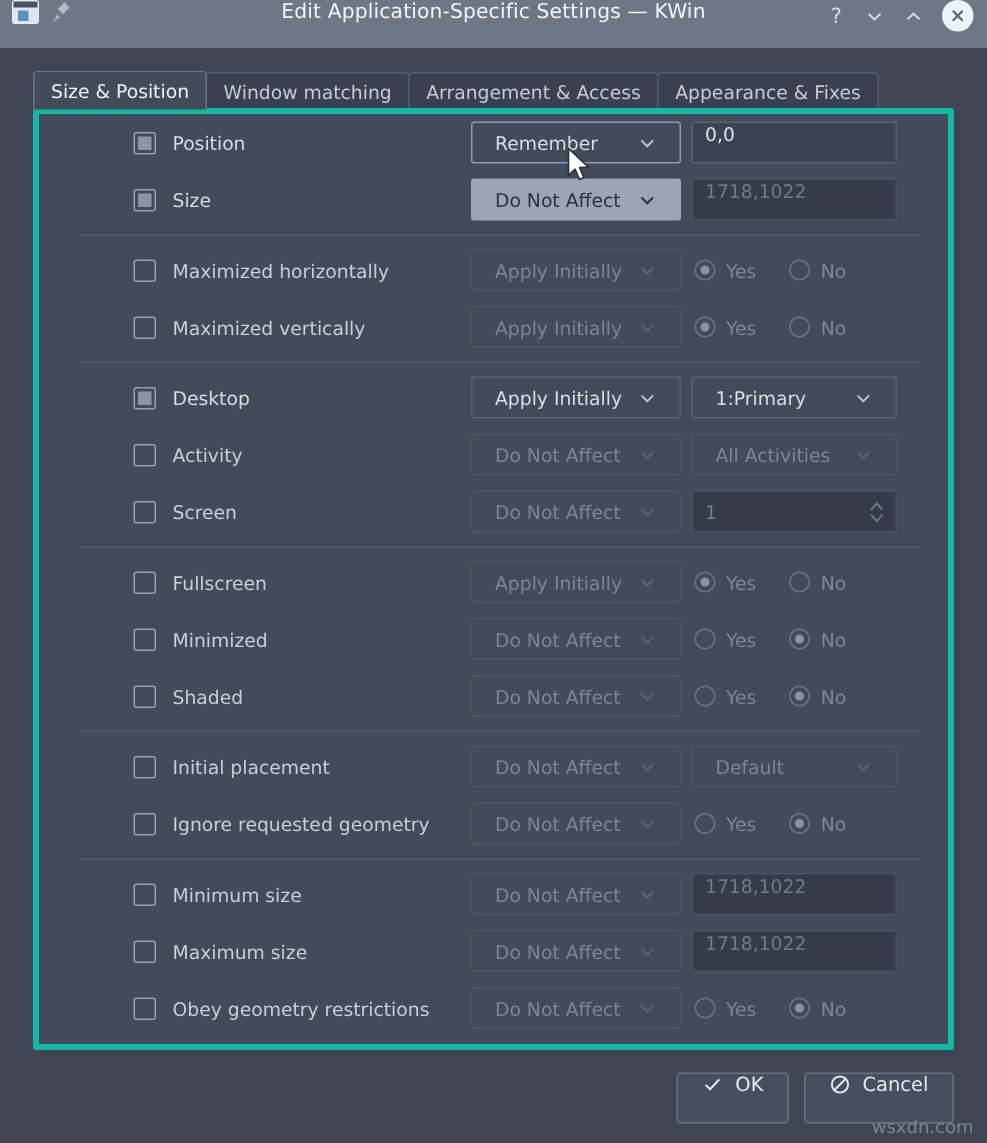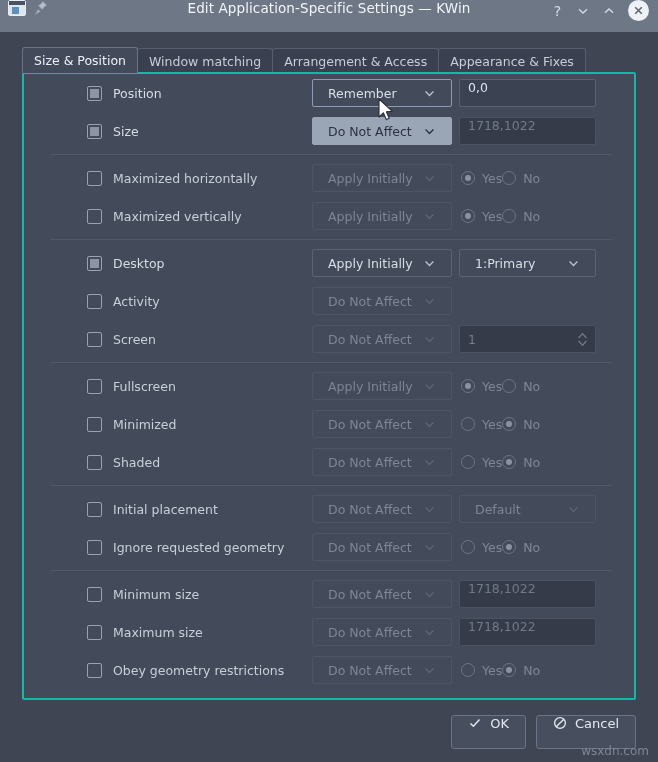--- a/index.html
+++ b/index.html
@@ -57,21 +57,21 @@
     margin-right: -1px;
   }
   .tab.active {
     background: #434a59; color: #eef1f6; border-color: #6a7283;
     height: 26px; z-index: 3; position: relative;
   }
 
   
   .panel {
     position: absolute; left: 22px; top: 72px; width: 614px; height: 628px;
-    border: 2px solid #14b8a6; border-radius: 2px; background: #434a59;
+    border: 4px solid #14b8a6; border-radius: 2px; background: #434a59;
   }
 
   .rows { position: absolute; left: 0; top: 0; width: 614px; }
 
   .row {
     height: 38px; display: flex; align-items: center;
     padding-left: 63px;
   }
   .grp-sep { height: 1px; background: #515969; margin: 4px 26px 4px 26px; }
 
@@ -119,21 +119,21 @@
   
   .spin {
     width: 137px; height: 28px; border: 1px solid #4b5262; border-radius: 2px;
     background: #353b49; display: flex; align-items: center; padding: 0 6px 0 8px;
     font-size: 12.5px; color: #747d8d;
   }
   .spin .sv { flex: 1; }
   .spin .arrows { display: flex; flex-direction: column; gap: 0px; opacity: .7; }
 
   
-  .radios { position: absolute; left: 437px; display: flex; align-items: center; }
+  .radios { position: absolute; left: 437px; display: flex; align-items: center; gap: 22px; }
   .radio-wrap { display: flex; align-items: center; gap: 7px; }
   .rb {
     width: 14px; height: 14px; border-radius: 50%; border: 1.5px solid #6d7585;
     flex: none; position: relative; background: transparent;
   }
   .rb.on::after {
     content: ""; position: absolute; left: 2.5px; top: 2.5px; width: 6px; height: 6px;
     border-radius: 50%; background: #8a93a3;
   }
   .rb-label { font-size: 12.5px; color: #7f8797; }
@@ -323,20 +323,30 @@
         <div class="ctl-combo">
           <div class="combo disabled">
             <span class="cv">Do Not Affect</span>
             <span class="chev">
               <svg width="13" height="13" viewBox="0 0 13 13">
                 <path d="M2.6 4.6 L6.5 8.5 L10.4 4.6" fill="none" stroke="currentColor" stroke-width="1.35"></path>
               </svg>
             </span>
           </div>
         </div>
+        <div class="ctl-second">
+          <div class="combo disabled" style="width:137px">
+            <span class="cv">All Activities</span>
+            <span class="chev">
+              <svg width="13" height="13" viewBox="0 0 13 13">
+                <path d="M2.6 4.6 L6.5 8.5 L10.4 4.6" fill="none" stroke="currentColor" stroke-width="1.35"></path>
+              </svg>
+            </span>
+          </div>
+        </div>
       </div>
       <div class="row dim" style="position: relative;">
         <div class="cb"></div>
         <div class="row-label">Screen</div>
         <div class="ctl-combo">
           <div class="combo disabled">
             <span class="cv">Do Not Affect</span>
             <span class="chev">
               <svg width="13" height="13" viewBox="0 0 13 13">
                 <path d="M2.6 4.6 L6.5 8.5 L10.4 4.6" fill="none" stroke="currentColor" stroke-width="1.35"></path>

